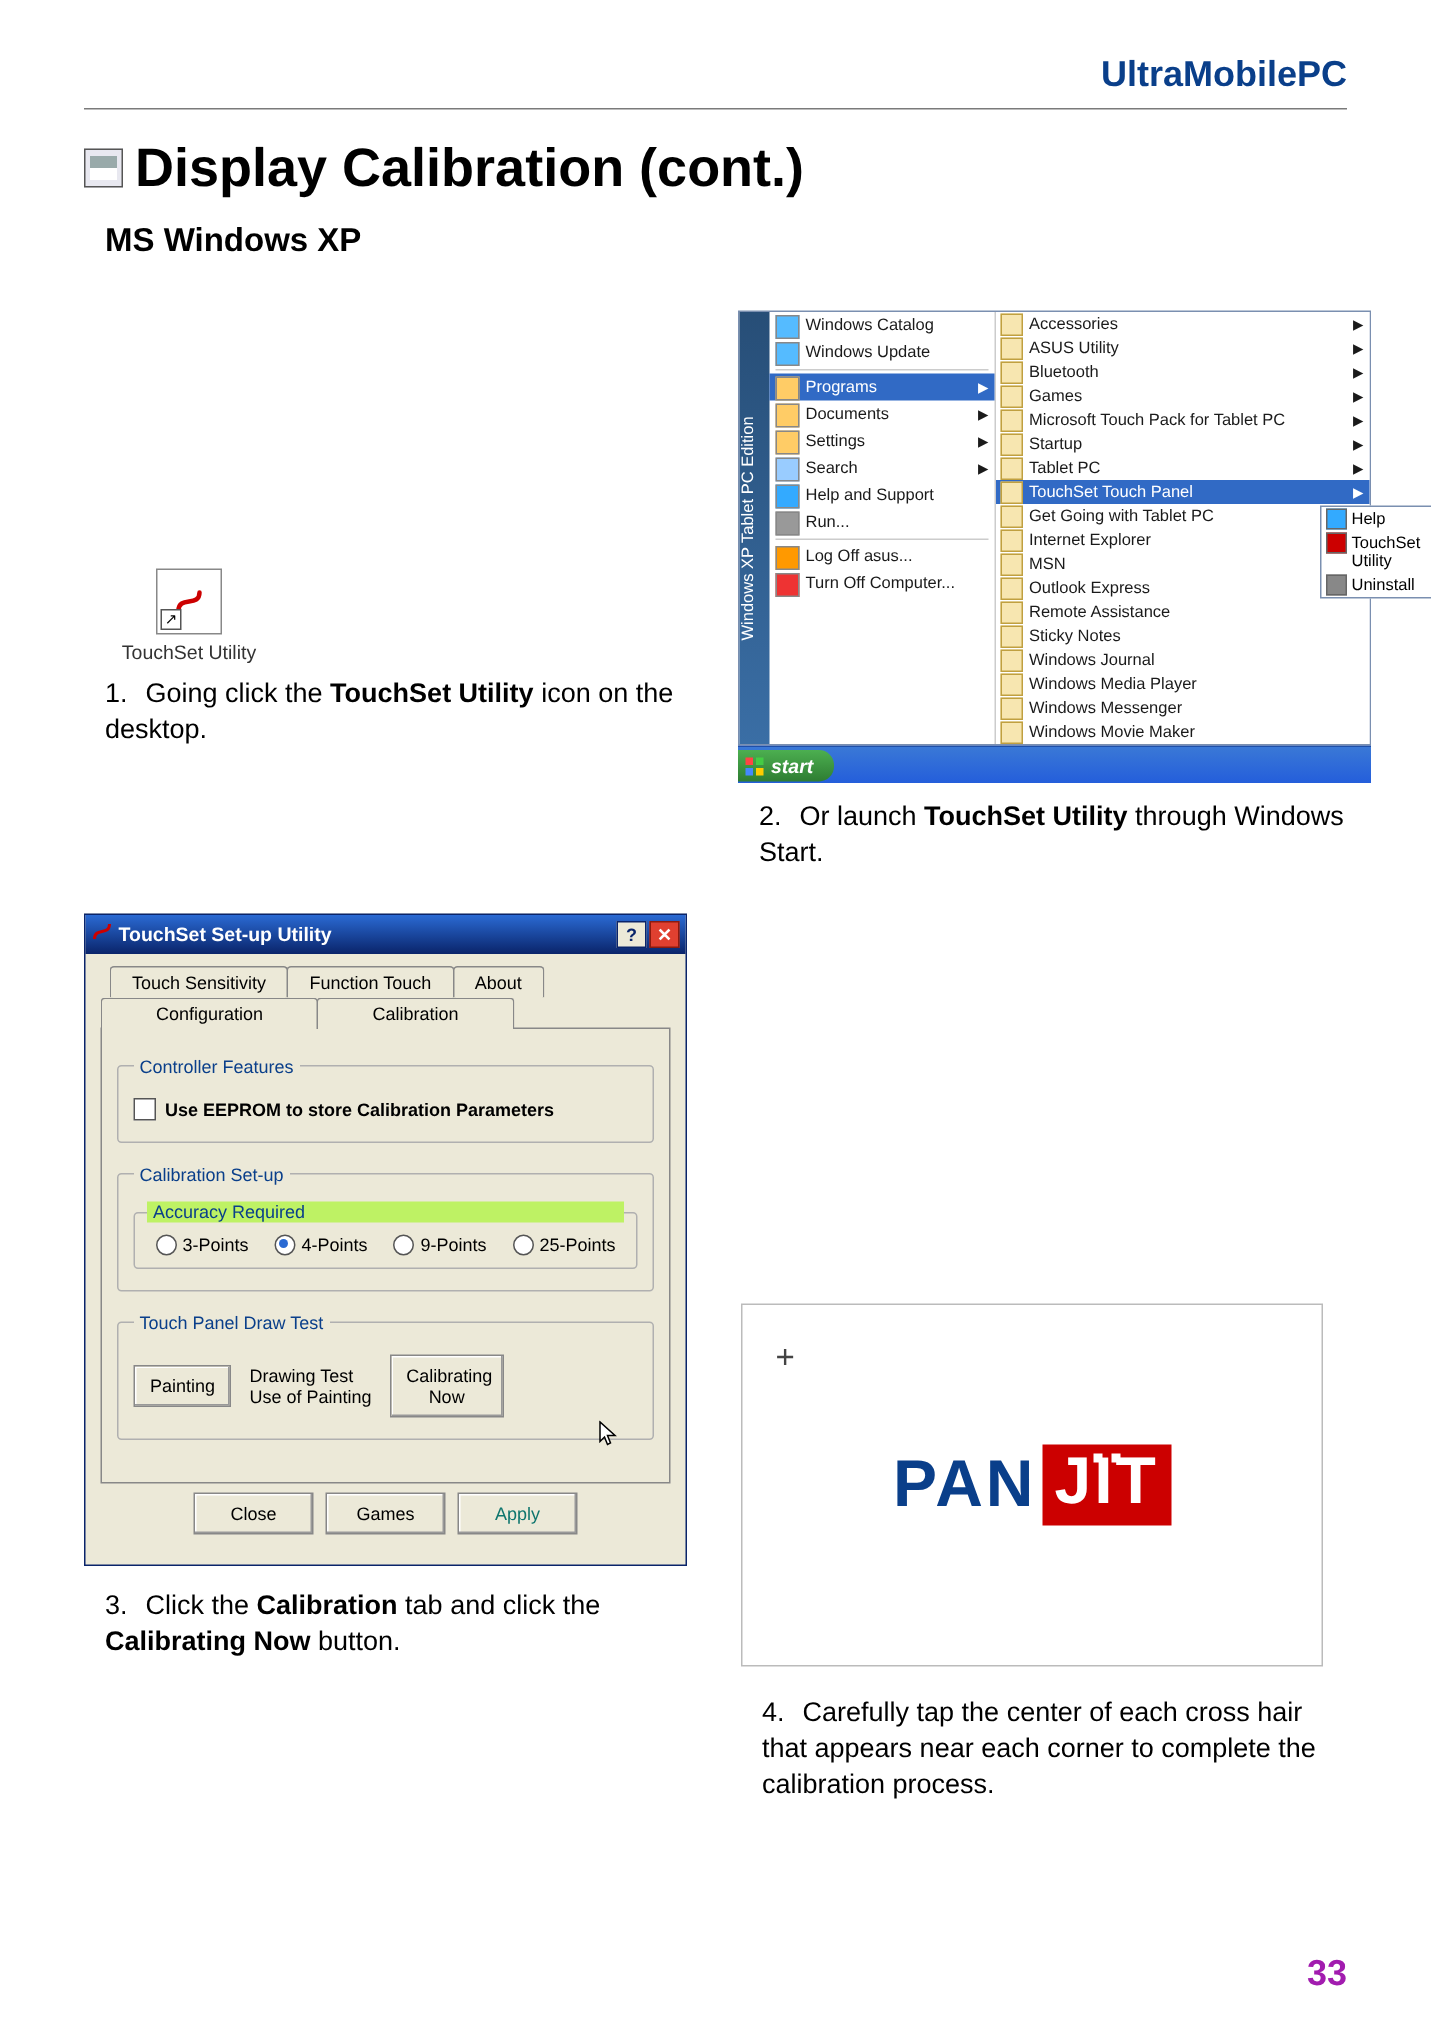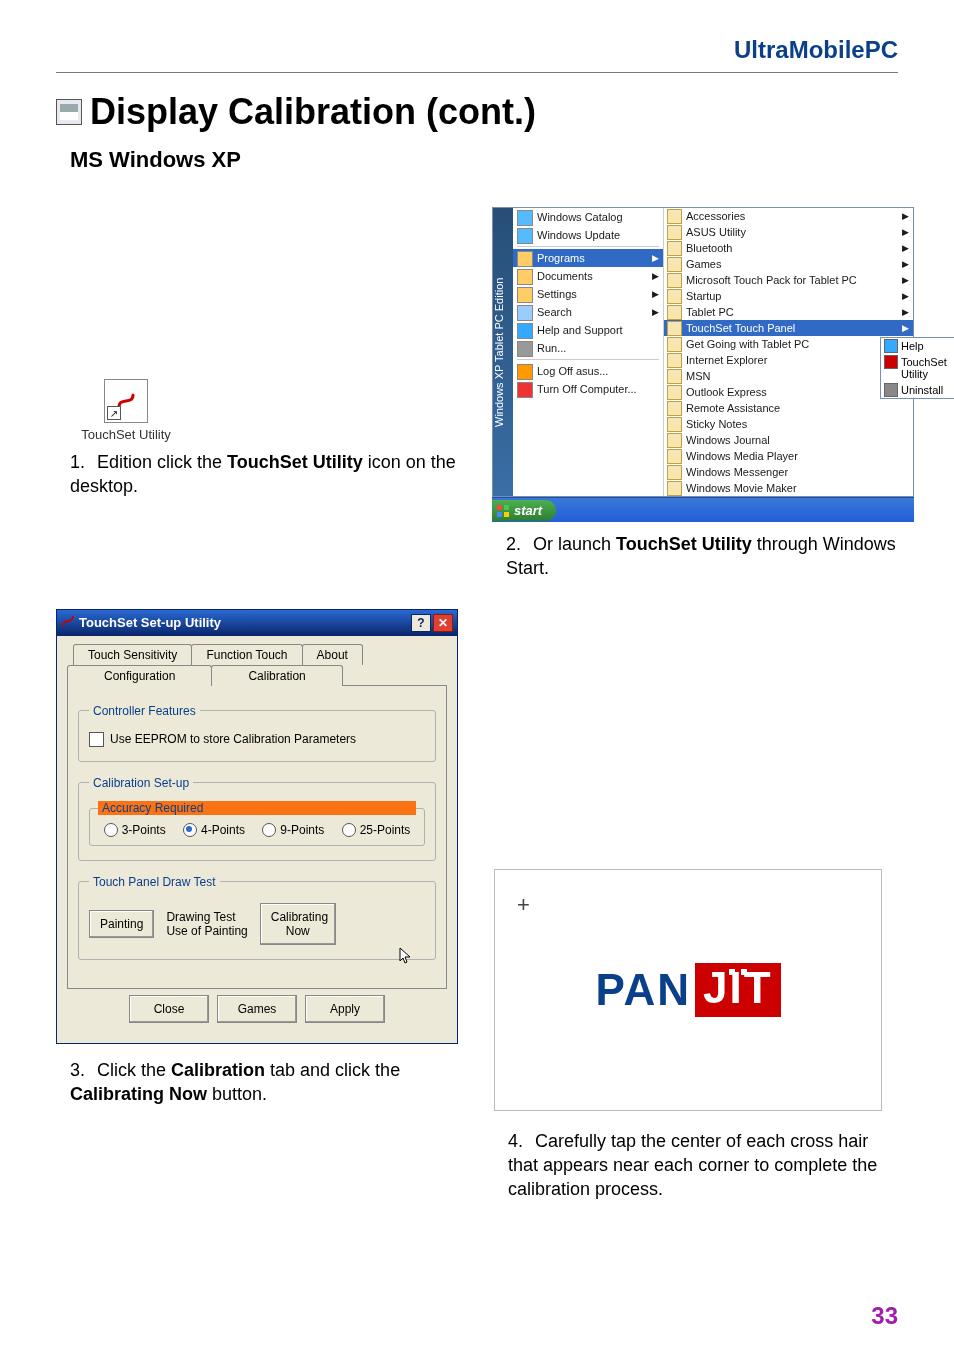--- a/index.html
+++ b/index.html
@@ -219,33 +219,33 @@
     padding: 10px 10px 14px 10px;
     margin-top:-1px;
   }
   fieldset {
     border:1px solid #b0b0b0;
     border-radius:3px;
     margin: 8px 0 14px 0;
     padding: 14px 10px 14px 10px;
   }
   legend { color:#0a3f8a; font-size:12px; padding:0 4px;}
-  .chk { display:flex; align-items:flex-start; gap:6px; }
+  .chk { display:flex; align-items:flex-end; gap:6px;font-weight:bold; }
   .chkbox{width:13px;height:13px;border:1px solid #555;background:#fff;}
   .radgroup { border:1px solid #b0b0b0; border-radius:3px; padding:10px 8px 8px 8px; margin-top:4px;}
   .radrow { display:flex; gap:6px; justify-content:space-around; font-size:12px;}
   .rad { display:flex; align-items:center; gap:4px;}
   .radio{width:12px;height:12px;border:1px solid #555;border-radius:50%;background:#fff;position:relative;display:inline-block;}
   .radio.sel::after{content:"";position:absolute;left:2px;top:2px;width:6px;height:6px;background:#2a6ad3;border-radius:50%;}
   .btn {
     background:#ece9d8;border:1px solid #888;
     padding:6px 10px; font-size:12px;
     box-shadow: inset -1px -1px 0 #999, inset 1px 1px 0 #fff;
   }
-  .btn.disabled{color:#000000;}
+  .btn.disabled{color:#0f766e;}
   .drawrow{display:flex;align-items:center;gap:12px;}
   .dlg-buttons { display:flex; gap:8px; justify-content:center; padding:6px 0 10px 0;}
   .cursor-ptr{position:absolute;width:14px;height:18px;}
 
   
   .calpanel {
     width: 386px;
     height: 240px;
     border:1px solid #bbb;
     background:#fff;
@@ -297,21 +297,21 @@
         <div class="shortcut">
           <svg viewBox="0 0 24 24">
             <path d="M5 18 C5 8 19 16 19 6" stroke="#c00" stroke-width="3" fill="none" stroke-linecap="round"></path>
           </svg>
           <div class="shortcut-arrow">↗</div>
         </div>
         <div class="shortcut-label">TouchSet Utility</div>
       </div>
       <div class="caption">
         <span class="num">1.</span>
-        <span>Edition click the </span><b>TouchSet Utility</b><span> icon on the desktop.</span>
+        <span>Going click the </span><b>TouchSet Utility</b><span> icon on the desktop.</span>
       </div>
     </div>
 
     <div class="col" style="flex-basis:420px;">
       <div class="startwrap">
         <div class="startmenu">
           <div class="sm-sidebar">Windows XP Tablet PC Edition</div>
           <div class="sm-left" id="sm-left">
               <div class="item"><span class="ic" style="background:#5bf;border:1px solid #888;width:14px;height:14px;"></span>Windows Catalog</div>
               <div class="item"><span class="ic" style="background:#5bf;border:1px solid #888;width:14px;height:14px;"></span>Windows Update</div>
@@ -391,21 +391,21 @@
               <legend>Controller Features</legend>
               <label class="chk">
                 <span class="chkbox"></span>
                 <span>Use EEPROM to store Calibration Parameters</span>
               </label>
             </fieldset>
 
             <fieldset>
               <legend>Calibration Set-up</legend>
               <div class="radgroup">
-                <legend style="position:relative;top:-18px;background:#f97316;">Accuracy Required</legend>
+                <legend style="position:relative;top:-18px;background:#bef264;">Accuracy Required</legend>
                 <div class="radrow" id="radios" style="margin-top:-10px;">
                     <label class="rad"><span class="radio"></span>3-Points</label>
                     <label class="rad"><span class="radio sel"></span>4-Points</label>
                     <label class="rad"><span class="radio"></span>9-Points</label>
                     <label class="rad"><span class="radio"></span>25-Points</label>
                   </div>
               </div>
             </fieldset>
 
             <fieldset style="position:relative;">

